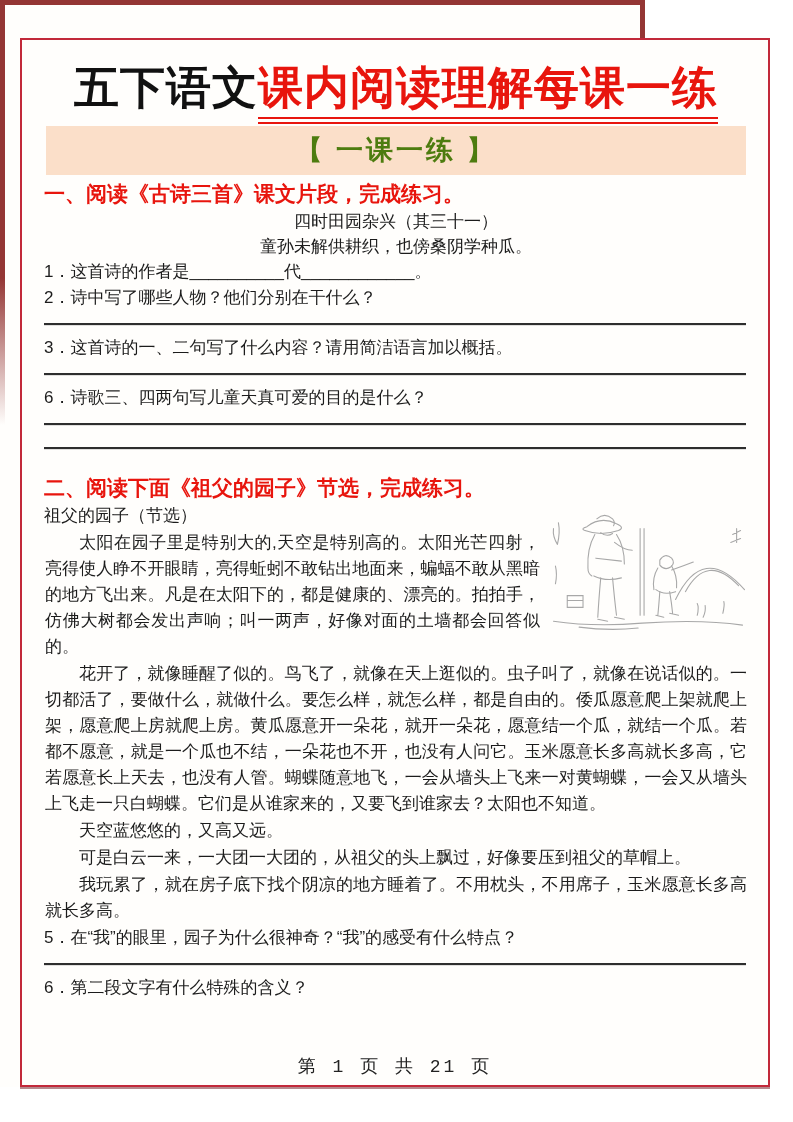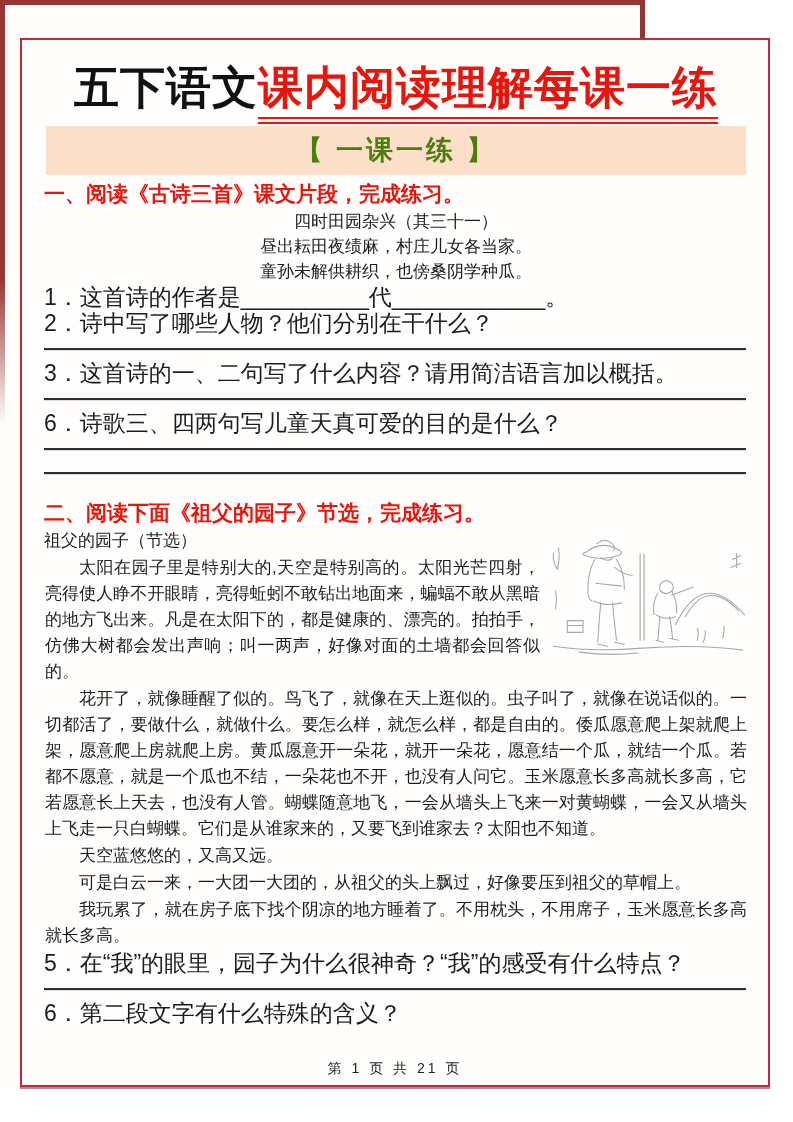--- a/index.html
+++ b/index.html
@@ -44,36 +44,36 @@
   .banner span{
     color:#4d7c0f;font-weight:bold;font-size:27px;letter-spacing:3px;
   }
   .sec-heading{
     color:#e8150d;font-weight:bold;font-size:21px;line-height:26px;
     margin:0 0 2px 0;
   }
   .sec2{margin-top:26px;}
   .poem{text-align:center;font-size:17px;line-height:25px;}
   .poem-title{font-weight:500;}
-  .q{font-size:23px;line-height:26px;margin:0;}
+  .q{font-size:17px;line-height:26px;margin:0;}
   .ans-line{
     height:0;border-top:2px solid #2e2e2e;margin:12px 2px 10px 0;
     box-shadow:0 1px 0 rgba(0,0,0,.12);
   }
   .ans-line + .ans-line{margin-top:22px;}
   .passage{font-size:17px;line-height:26px;}
   .passage-title{margin:0 0 1px 0;}
   .passage p{margin:1px;text-indent:2em;text-align:justify;}
   .illus{
     float:right;width:200px;height:128px;margin:2px 0 4px 8px;
   }
   .footer{
     position:absolute;left:0;right:0;bottom:7px;text-align:center;
-    font-size:14px;letter-spacing:3px;color:#222;
-    font-family:Liberation Sans, sans-serif;
+    font-size:18px;letter-spacing:3px;color:#222;
+    font-family:Liberation Mono, monospace;
   }
 </style>
 </head>
 <body>
 
 <div class="card">
   <div class="edge edge-left"></div>
   <div class="edge edge-right"></div>
 
   <div class="frame">
@@ -82,21 +82,20 @@
       <h1 class="title"><span class="t-black">五下语文</span><span class="t-red">课内阅读理解每课一练</span></h1>
 
       <div class="banner">
         <span>【 一课一练 】</span>
       </div>
 
       <div class="sec-heading">一、阅读《古诗三首》课文片段，完成练习。</div>
 
       <div class="poem">
         <div class="poem-title">四时田园杂兴（其三十一）</div>
-        <div class="poem-line">昼出耘田夜绩麻，村庄儿女各当家。</div>
         <div class="poem-line">童孙未解供耕织，也傍桑阴学种瓜。</div>
       </div>
 
       <div class="q">1．这首诗的作者是__________代____________。</div>
       <div class="q">2．诗中写了哪些人物？他们分别在干什么？</div>
       <div class="ans-line"></div>
 
       <div class="q">3．这首诗的一、二句写了什么内容？请用简洁语言加以概括。</div>
       <div class="ans-line"></div>
 

